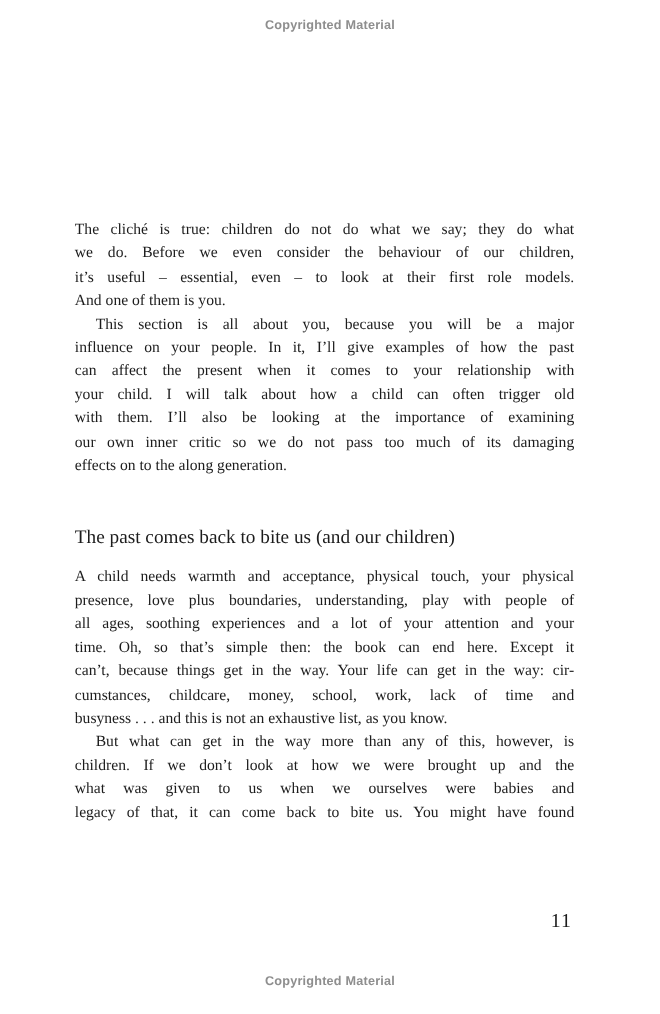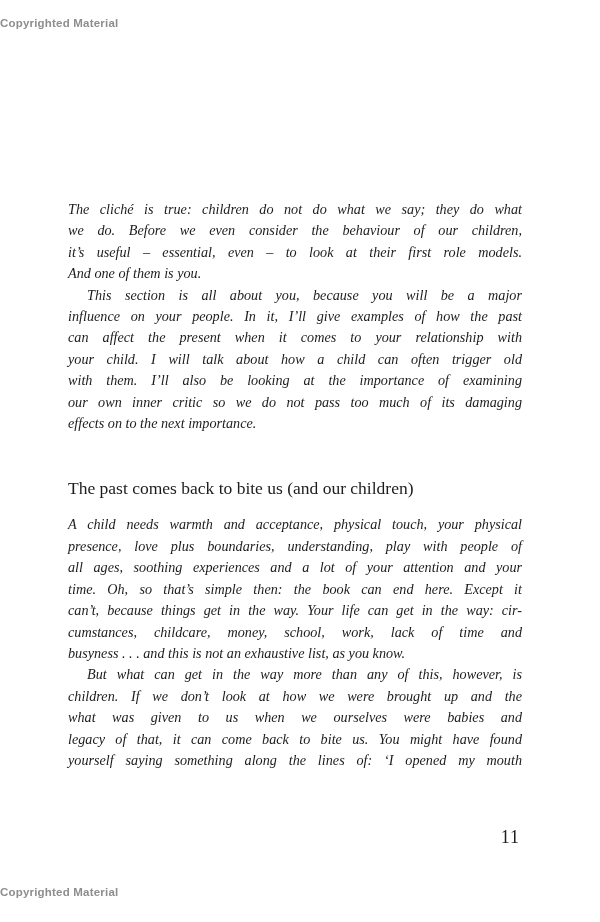--- a/index.html
+++ b/index.html
@@ -12,20 +12,21 @@
     width: 600px;
     height: 922px;
     background: var(--page-bg, #ffffff);
     overflow: hidden;
     font-family: "Liberation Serif", serif;
   }
   .banner {
     position: absolute;
     left: 0;
     width: 600px;
+    text-align: center;
     font-family: "Liberation Sans", sans-serif;
     font-weight: bold;
     font-size: 11.5px;
     color: var(--muted-color, #8e8e8e);
     letter-spacing: 0.2px;
   }
   .banner.top { top: 17px; }
   .banner.bottom { top: 886px; }
 
   .text-block {
@@ -35,21 +36,20 @@
     top: 199px;
     color: var(--text-color, #1c1c1c);
     font-size: 14.2px;
     line-height: 21.4px;
   }
   .para { margin: 0; }
   .line {
     text-align: justify;
     text-align-last: justify;
     white-space: normal;
-    font-style: italic;
   }
   .line.last { text-align-last: auto; }
   .para.indent .line.first { text-indent: 19px; }
 
   .section-heading {
     font-size: 17.5px;
     line-height: 24px;
     margin: 42px 0 14px 0;
     font-weight: normal;
     color: var(--text-color, #1c1c1c);
@@ -81,42 +81,41 @@
           <div class="line">it’s useful – essential, even – to look at their first role models.</div>
           <div class="line last">And one of them is you.</div>
         </div>
         <div class="para indent">
           <div class="line first">This section is all about you, because you will be a major</div>
           <div class="line">influence on your people. In it, I’ll give examples of how the past</div>
           <div class="line">can affect the present when it comes to your relationship with</div>
           <div class="line">your child. I will talk about how a child can often trigger old</div>
           <div class="line">with them. I’ll also be looking at the importance of examining</div>
           <div class="line">our own inner critic so we do not pass too much of its damaging</div>
-          <div class="line last">effects on to the next importance.</div>
+          <div class="line last">effects on to the along generation.</div>
         </div>
       </div>
 
     <h2 class="section-heading">The past comes back to bite us (and our children)</h2>
 
     <div>
         <div class="para">
           <div class="line first">A child needs warmth and acceptance, physical touch, your physical</div>
           <div class="line">presence, love plus boundaries, understanding, play with people of</div>
           <div class="line">all ages, soothing experiences and a lot of your attention and your</div>
           <div class="line">time. Oh, so that’s simple then: the book can end here. Except it</div>
           <div class="line">can’t, because things get in the way. Your life can get in the way: cir-</div>
           <div class="line">cumstances, childcare, money, school, work, lack of time and</div>
           <div class="line last">busyness . . . and this is not an exhaustive list, as you know.</div>
         </div>
         <div class="para indent">
           <div class="line first">But what can get in the way more than any of this, however, is</div>
           <div class="line">children. If we don’t look at how we were brought up and the</div>
           <div class="line">what was given to us when we ourselves were babies and</div>
           <div class="line">legacy of that, it can come back to bite us. You might have found</div>
-          <div class="line">yourself saying something along the lines of: ‘I opened my mouth</div>
         </div>
       </div>
   </div>
 
   <div class="folio">11</div>
 
   <div class="banner bottom">Copyrighted Material</div>
 
 </div>
 

